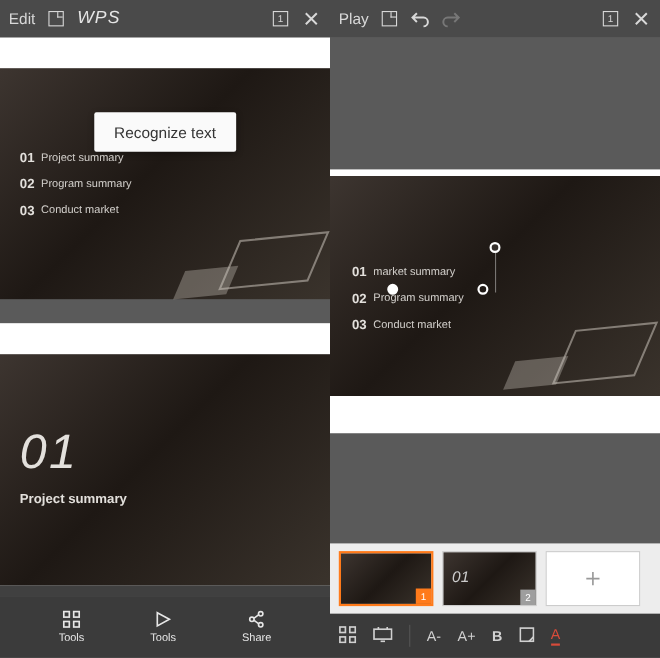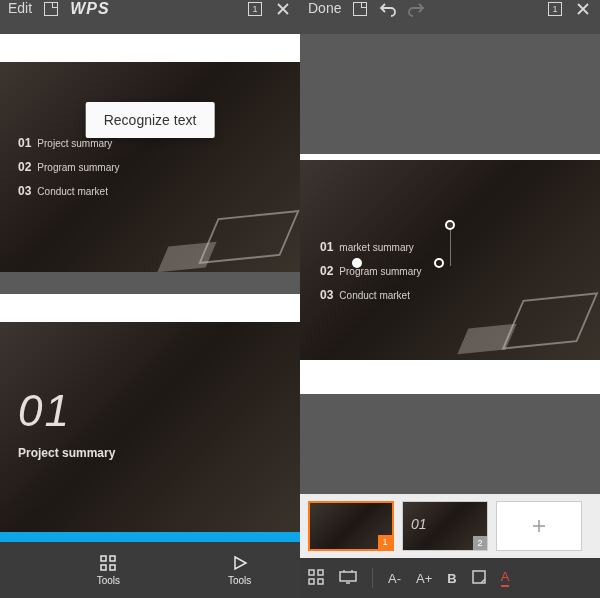--- a/index.html
+++ b/index.html
@@ -4,32 +4,32 @@
 <style>
   * { box-sizing: border-box; margin: 0; padding: 0; }
   html, body { width: 600px; height: 598px; overflow: hidden; font-family: -apple-system, Helvetica, Arial, sans-serif; }
   body { display: flex; background: #5a5a5a; }
 
   .pane { height: 598px; display: flex; flex-direction: column; }
   .pane-left { width: 300px; }
   .pane-right { width: 300px; }
 
   
-  .topbar { height: 34px; background: #4a4a4a; display: flex; padding: 0 8px; color: #d8d8d8; font-size: 14px; gap: 10px; }
+  .topbar { height: 34px; background: #4a4a4a; display: flex; align-items: center; padding: 0 8px; color: #d8d8d8; font-size: 14px; gap: 10px; }
   .topbar .spacer { flex: 1; }
   .topbar .icon { width: 18px; height: 18px; display: inline-flex; align-items: center; justify-content: center; }
   .save-ico { width: 14px; height: 14px; border: 1.5px solid #d8d8d8; position: relative; }
   .save-ico::before { content:""; position:absolute; top:0; right:0; width:4px; height:4px; border-left:1.5px solid #d8d8d8; border-bottom:1.5px solid #d8d8d8; }
   .one-ico { width: 14px; height: 14px; border: 1.5px solid #d8d8d8; display:flex; align-items:center; justify-content:center; font-size:9px; }
   .x-ico svg, .undo-ico svg, .redo-ico svg { stroke:#d8d8d8; }
   .redo-ico svg { stroke:#777; }
-  .wps-logo { font-size: 16px; font-weight: 700; letter-spacing: 1px; font-style: italic; color:#e6e6e6; }
-
-  
-  .slides-scroll { flex:1; background:#0ea5e9; overflow:hidden; position:relative; }
+  .wps-logo { font-size: 16px; font-weight: 400; letter-spacing: 1px; font-style: italic; color:#e6e6e6; }
+
+  
+  .slides-scroll { flex:1; background:#404040; overflow:hidden; position:relative; }
   .slide-wrap { background:#fff; margin: 0; }
   .slide { position:relative; background: linear-gradient(135deg, #3d3530 0%, #1e1814 45%, #3a332c 100%); width:100%; color:#e3e0dc; padding: 20px 18px 24px; }
   .slide-a { height: 210px; }
   .slide-a-top { height: 28px; background:#fff; }
   .slide-a .numlist { margin-top: 54px; font-size: 10px; }
   .numlist .row { display:flex; align-items:center; gap:6px; margin-bottom: 10px; }
   .numlist .num { font-weight: 700; font-size: 12px; }
   .numlist .txt { font-size: 10px; opacity: .9; }
   .phone-shape { position:absolute; right: 12px; bottom: 12px; width: 78px; height: 46px; border: 2px solid #bdb6ad; transform: skewX(-28deg) rotate(-6deg); opacity:.6; }
   .phone-shape2 { position:absolute; right: 90px; bottom: 2px; width: 46px; height: 26px; background:#cfc9bf; transform: skewX(-28deg) rotate(-6deg); opacity:.35; }
@@ -37,21 +37,21 @@
   .recognize-popup { position:absolute; top: 40px; left: 50%; transform: translateX(-50%); background:#fafafa; color:#333; font-size: 14px; padding: 10px 18px; border-radius: 2px; box-shadow: 0 2px 6px rgba(0,0,0,.3); }
 
   .slide-gap { height: 22px; background:#5a5a5a; }
   .slide-b-top { height: 28px; background:#fff; }
   .slide-b { height: 210px; }
   .big01 { font-size: 44px; font-style: italic; font-weight: 300; margin-top: 44px; letter-spacing: 2px; }
   .bigtitle { font-size: 12px; font-weight:700; margin-top: 10px; }
 
   
   .actionbar { height: 56px; background: rgba(58,58,58,.96); display:flex; justify-content:center; gap: 60px; color:#e6e6e6; }
-  .actionbar .item { display:flex; flex-direction:column; align-items:center; justify-content:center; font-size: 10px; gap:3px;margin-left:48px; }
+  .actionbar .item { display:flex; flex-direction:column; align-items:center; justify-content:center; font-size: 10px; gap:3px; }
   .actionbar svg { stroke:#e6e6e6; }
 
   
   .right-slides { flex:1; background:#5a5a5a; display:flex; flex-direction:column; }
   .right-top-gap { height: 120px; background:#5a5a5a; }
   .rslide-wrap { background:#fff; padding: 6px 0 0; }
   .rslide { position:relative; background: linear-gradient(135deg, #3d3530 0%, #1e1814 45%, #3a332c 100%); width: 100%; height: 200px; color:#e3e0dc; padding: 20px; }
   .rslide .numlist { margin-top: 60px; font-size: 11px; }
   .rslide .phone-shape { right: 14px; bottom: 14px; width: 72px; height: 50px; }
   .rslide .phone-shape2 { right: 90px; bottom: 8px; }
@@ -142,26 +142,35 @@
           <rect x="11" y="11" width="5" height="5"></rect>
         </svg>
       <span>Tools</span>
     </div>
     <div class="item">
       <svg width="18" height="18" viewBox="0 0 18 18" fill="none" stroke-width="1.5">
           <path d="M4 3 L15 9 L4 15 Z"></path>
         </svg>
       <span>Tools</span>
     </div>
+    <div class="item">
+      <svg width="18" height="18" viewBox="0 0 18 18" fill="none" stroke-width="1.5">
+          <circle cx="5" cy="9" r="2"></circle>
+          <circle cx="13" cy="4" r="2"></circle>
+          <circle cx="13" cy="14" r="2"></circle>
+          <path d="M7 8 L11 5 M7 10 L11 13"></path>
+        </svg>
+      <span>Share</span>
+    </div>
   </div>
 </div>
 
 <div class="pane pane-right">
   <div class="topbar">
-    <span>Done</span>
+    <span>Play</span>
     <span class="icon">
         <span class="save-ico"></span>
       </span>
     <span class="icon undo-ico">
         <svg width="18" height="16" viewBox="0 0 18 16" fill="none" stroke-width="1.8">
           <path d="M6 3 L2 7 L6 11 M2 7 H12 A4 4 0 0 1 12 15"></path>
         </svg>
       </span>
     <span class="icon redo-ico">
         <svg width="18" height="16" viewBox="0 0 18 16" fill="none" stroke-width="1.8">

